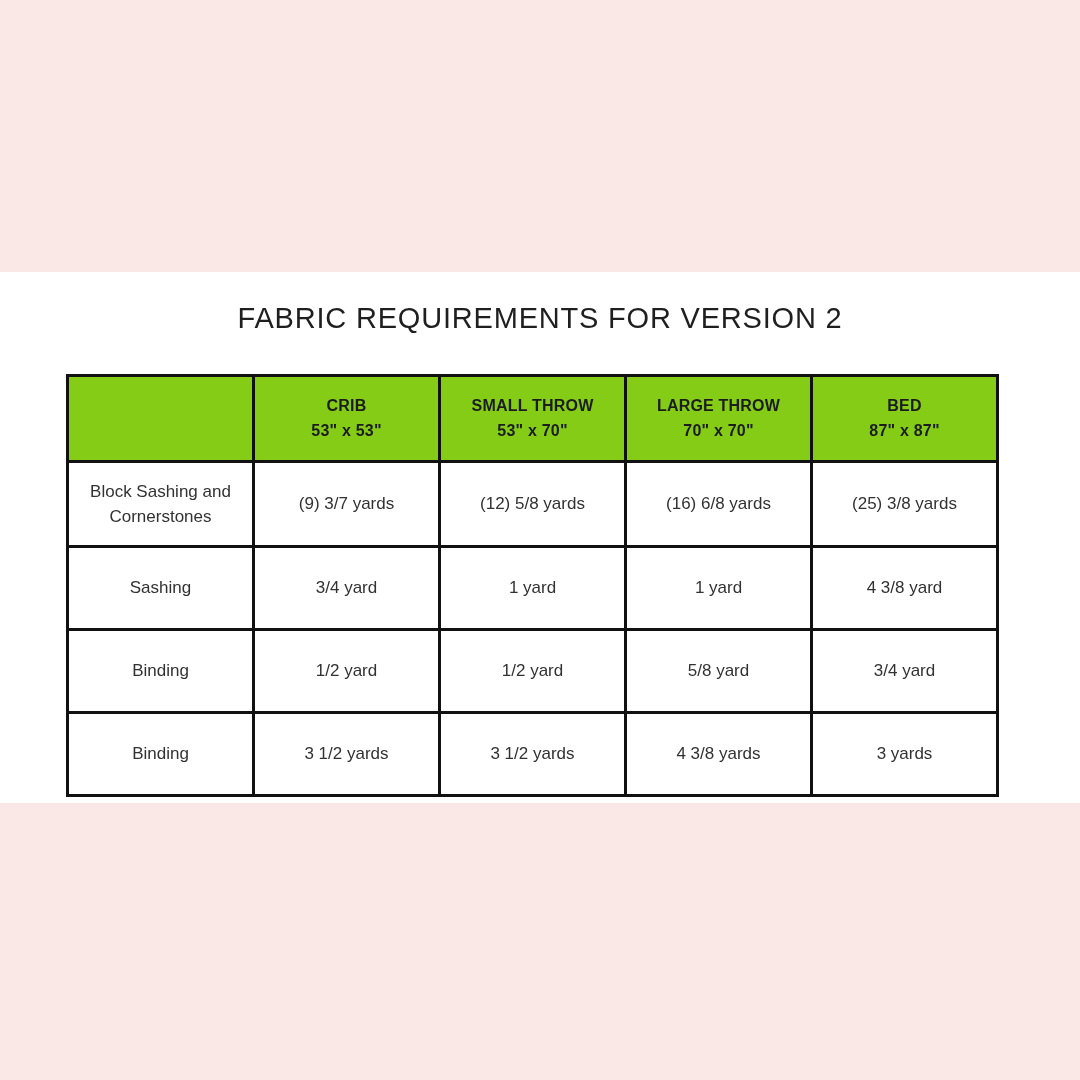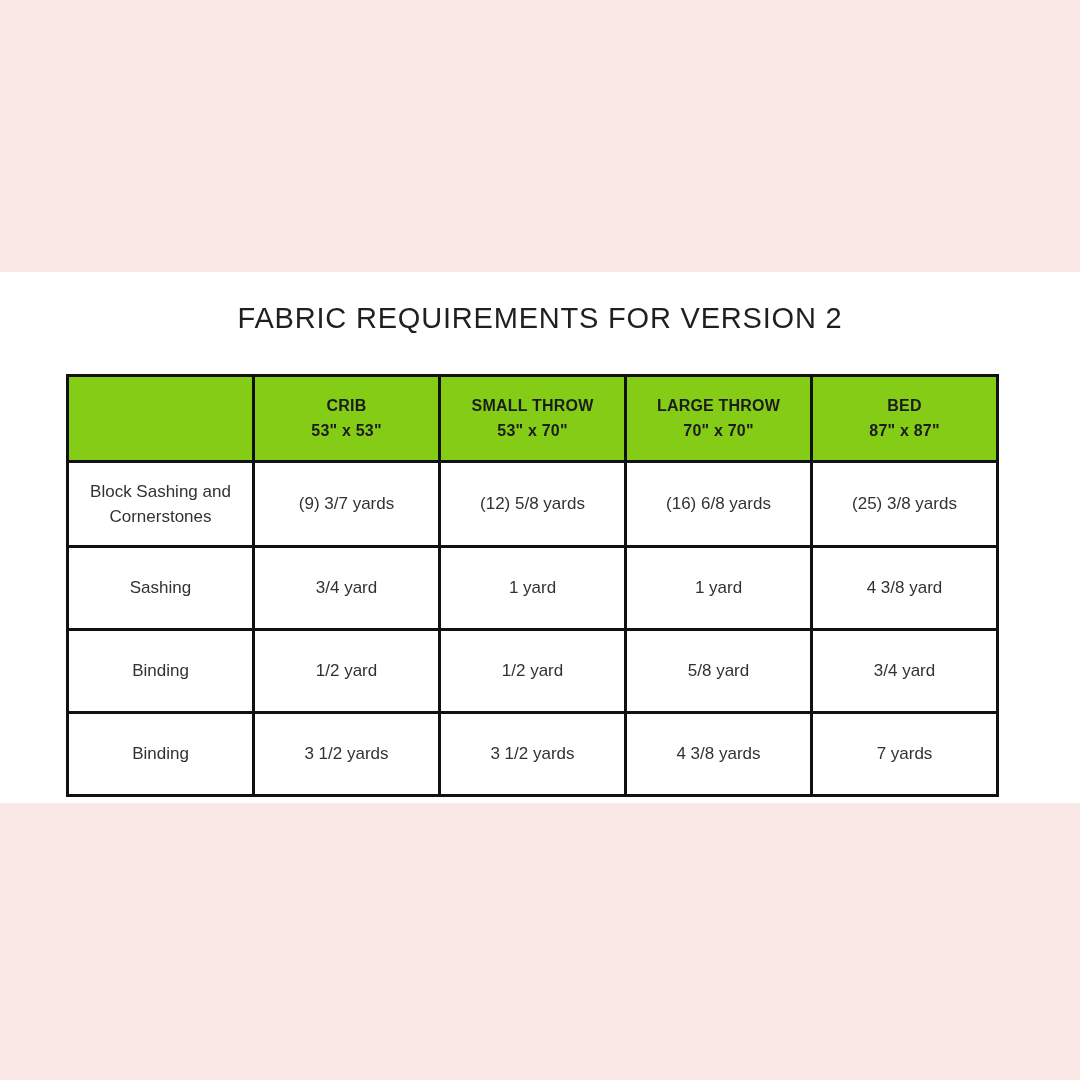--- a/index.html
+++ b/index.html
@@ -106,16 +106,16 @@
       <td>1/2 yard</td>
       <td>1/2 yard</td>
       <td>5/8 yard</td>
       <td>3/4 yard</td>
     </tr>
     <tr class="short">
       <td>Binding</td>
       <td>3 1/2 yards</td>
       <td>3 1/2 yards</td>
       <td>4 3/8 yards</td>
-      <td>7 yards</td>
+      <td>3 yards</td>
     </tr>
   </tbody>
 </table>
 
 </body></html>

